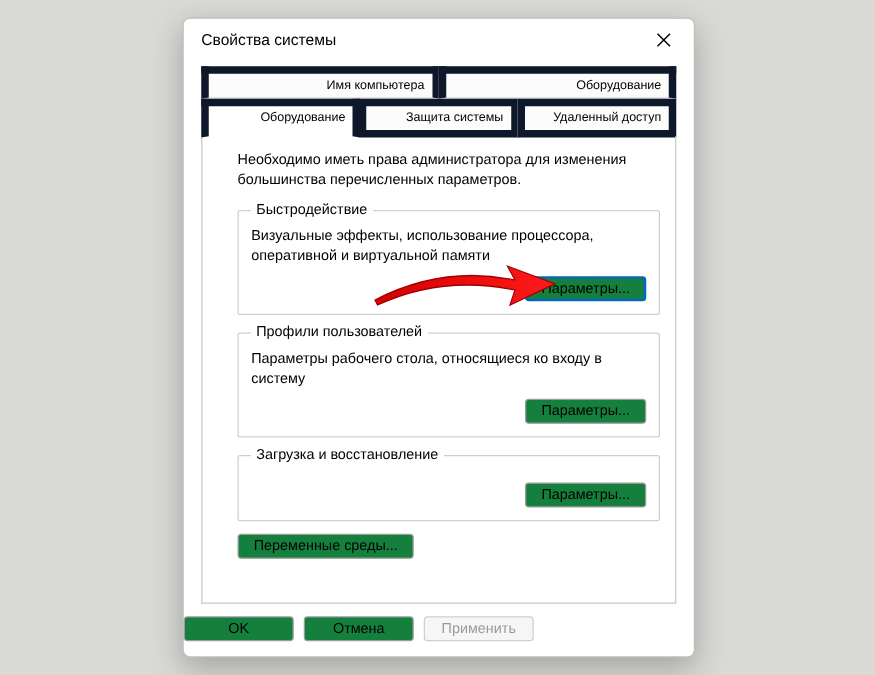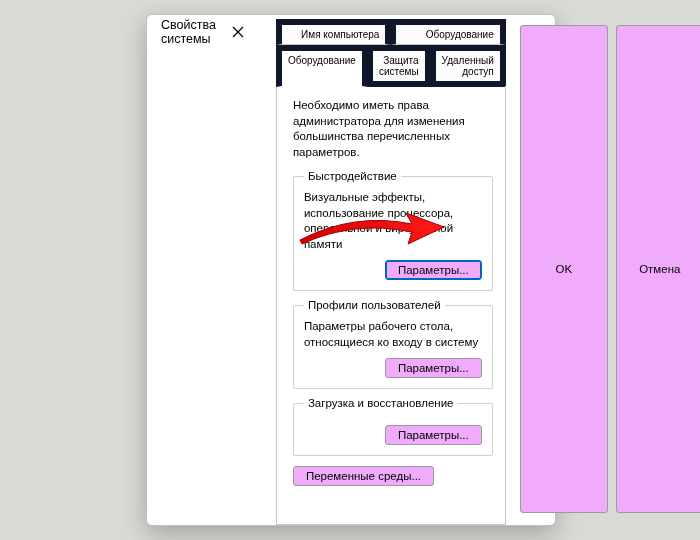--- a/index.html
+++ b/index.html
@@ -1,34 +1,34 @@
 <!DOCTYPE html>
 <html><head>
 <meta charset="utf-8">
 <style>
   html,body{margin:0;padding:0;width:700px;height:540px;background:#d9d9d6;font-family:"Segoe UI",Tahoma,sans-serif;font-size:12px;color:#000}
-  .dialog{position:absolute;left:146px;top:14px;width:408px;height:510px;background:#fff;border:1px solid #bfbfbf;box-shadow:0 8px 24px rgba(0,0,0,.25);border-radius:6px;display:flex;flex-direction:row}
+  .dialog{position:absolute;left:146px;top:14px;width:408px;height:510px;background:#fff;border:1px solid #bfbfbf;box-shadow:0 8px 24px rgba(0,0,0,.25);border-radius:6px;display:flex;flex-direction:column}
   .titlebar{display:flex;align-items:center;height:34px;padding:0 2px 0 14px}
   .titlebar .title{flex:1;font-size:12.5px}
   .close-btn{width:44px;height:30px;display:flex;align-items:center;justify-content:center;border-radius:4px}
   .close-btn svg{width:12px;height:12px}
   .body{flex:1;padding:4px 14px 0 14px;display:flex;flex-direction:column}
   .tabs{display:flex;flex-direction:column;margin:0}
   .tab-row{display:flex}
   .tab{flex:1;text-align:right;padding:4px 6px;border:6px solid #0f172a;background:#fcfcfc;font-size:10px;cursor:default;margin-left:-1px}
   .tab:first-child{margin-left:0}
   .tab.active{background:#fff;border-bottom:1px solid #fff;position:relative;z-index:2}
   .tab-row.top .tab{border-bottom:1px solid #c8c8c8}
-  .panel{border:1px solid #c8c8c8;border-top:none;margin-top:-1px;padding:12px 12px 8px 16px;flex:1;display:flex;flex-direction:column;gap:6px}
+  .panel{border:1px solid #c8c8c8;border-top:none;margin-top:-1px;padding:12px 12px 8px 28px;flex:1;display:flex;flex-direction:column;gap:6px}
   .intro{font-size:11.5px;line-height:1.35;margin-bottom:2px}
   fieldset.group{border:1px solid #cfcfcf;border-radius:2px;margin:2px 0 0 0;padding:8px 10px 10px 10px;position:relative}
   fieldset.group>legend{font-size:11.5px;padding:0 4px}
   .group .desc{font-size:11.5px;line-height:1.35}
   .btn-row{display:flex;justify-content:flex-end;margin-top:8px}
-  button.win{font:inherit;font-size:11.5px;background:#f0abfc;border:1px solid #9b9b9b;border-radius:3px;padding:3px 12px;min-width:88px;cursor:default}
+  button.win{font:inherit;font-size:11.5px;background:#15803d;border:1px solid #9b9b9b;border-radius:3px;padding:3px 12px;min-width:88px;cursor:default}
   button.win:focus,button.win.highlight{outline:none;border-color:#0067c0;box-shadow:0 0 0 1px #0067c0 inset}
   button.win:disabled{color:#9a9a9a;border-color:#cfcfcf;background:#f6f6f6}
   .footer{display:flex;justify-content:flex-start;gap:8px;padding:10px 14px 12px 0}
   .env-row{display:flex;padding:4px 12px 0 0}
   
   .arrow{position:absolute;left:294px;top:210px;width:154px;height:36px;pointer-events:none}
 </style>
 </head>
 <body>
 

